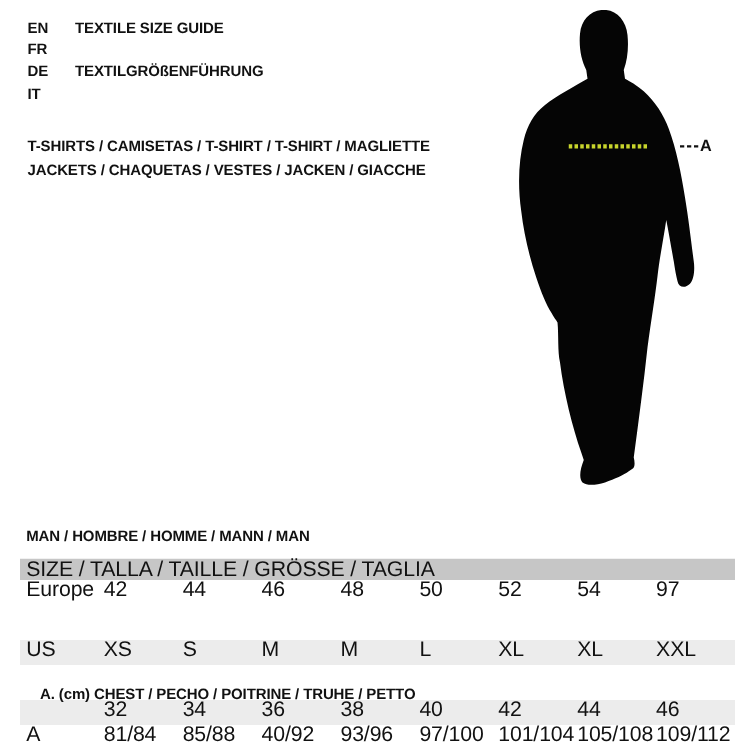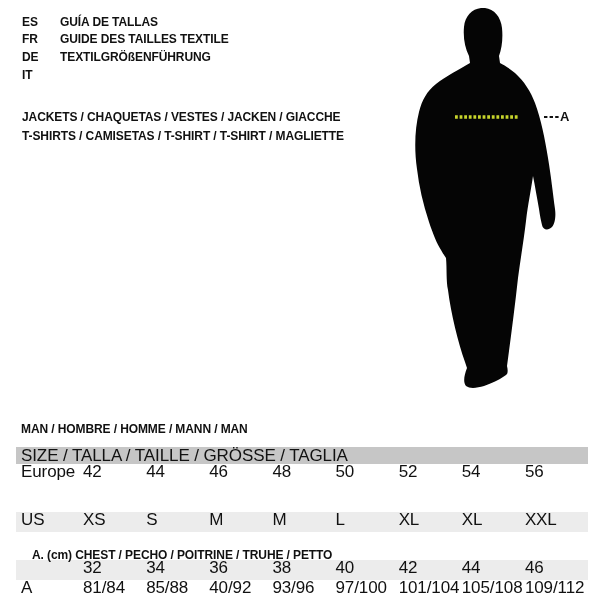--- a/index.html
+++ b/index.html
@@ -36,39 +36,38 @@
   .st-cell{flex:1 1 0;}
 
   
   .footer-note{top:547px;left:32px;font-size:12px;font-weight:bold;height:16px;line-height:16px;letter-spacing:-0.1px;white-space:nowrap;text-align:right;}
 </style>
 </head>
 <body style="--header-bar: #c6c6c6; --row-alt: #ececec; --text: #111111;">
 
 <div class="abs langs">
   <div class="lang-row">
-    <span class="lang-code">ES</span>
-    <span class="lang-title">GUÍA DE TALLAS</span>
+    <span class="lang-code">EN</span>
+    <span class="lang-title">TEXTILE SIZE GUIDE</span>
   </div>
   <div class="lang-row">
     <span class="lang-code">FR</span>
-    <span class="lang-title">GUIDE DES TAILLES TEXTILE</span>
   </div>
   <div class="lang-row">
     <span class="lang-code">DE</span>
     <span class="lang-title">TEXTILGRÖßENFÜHRUNG</span>
   </div>
   <div class="lang-row">
     <span class="lang-code">IT</span>
   </div>
 </div>
 
 <div class="abs cats">
+  <div class="cat-line">T-SHIRTS / CAMISETAS / T-SHIRT / T-SHIRT / MAGLIETTE</div>
   <div class="cat-line">JACKETS / CHAQUETAS / VESTES / JACKEN / GIACCHE</div>
-  <div class="cat-line">T-SHIRTS / CAMISETAS / T-SHIRT / T-SHIRT / MAGLIETTE</div>
 </div>
 
 <div class="abs figure-wrap">
   <svg width="178" height="392" viewBox="0 0 178 392">
     <path fill="#050505" d="
       M 79 2
       C 70 3 63 10 62 21
       C 61 32 63 42 67 50
       L 68 57
       C 58 63 44 70 34 78
@@ -113,21 +112,21 @@
 
   <div class="st-row">
     <span class="st-label">Europe</span>
     <span class="st-cell">42</span>
     <span class="st-cell">44</span>
     <span class="st-cell">46</span>
     <span class="st-cell">48</span>
     <span class="st-cell">50</span>
     <span class="st-cell">52</span>
     <span class="st-cell">54</span>
-    <span class="st-cell">56</span>
+    <span class="st-cell">97</span>
   </div>
 
   <div class="st-row alt">
     <span class="st-label">US</span>
     <span class="st-cell">XS</span>
     <span class="st-cell">S</span>
     <span class="st-cell">M</span>
     <span class="st-cell">M</span>
     <span class="st-cell">L</span>
     <span class="st-cell">XL</span>

